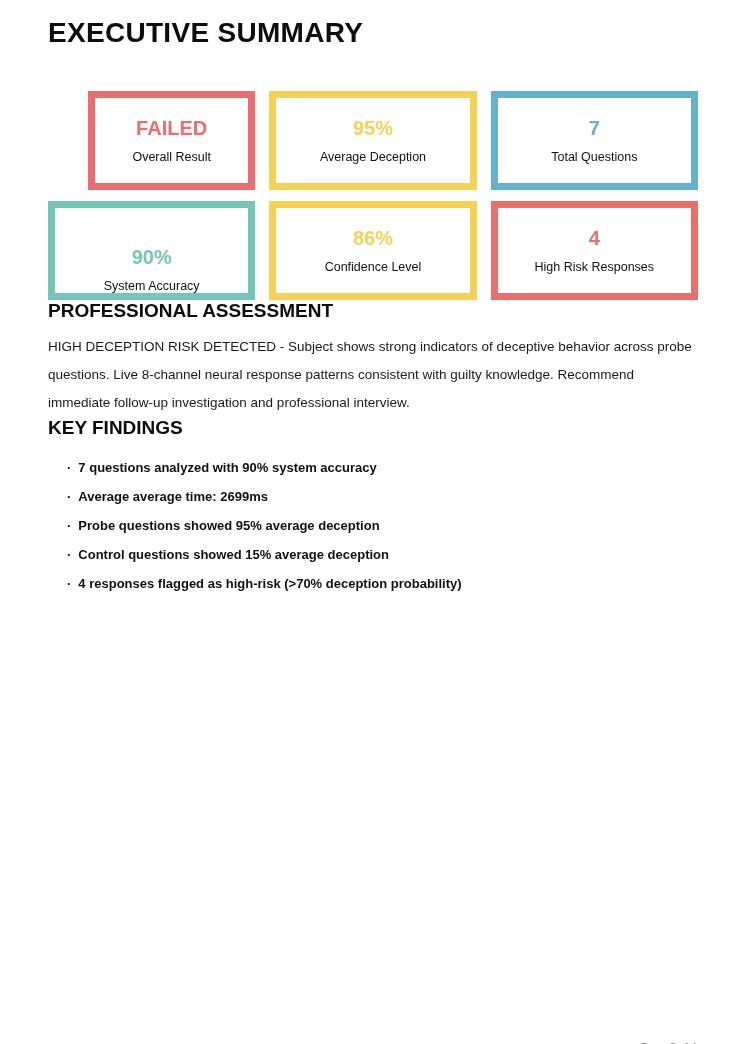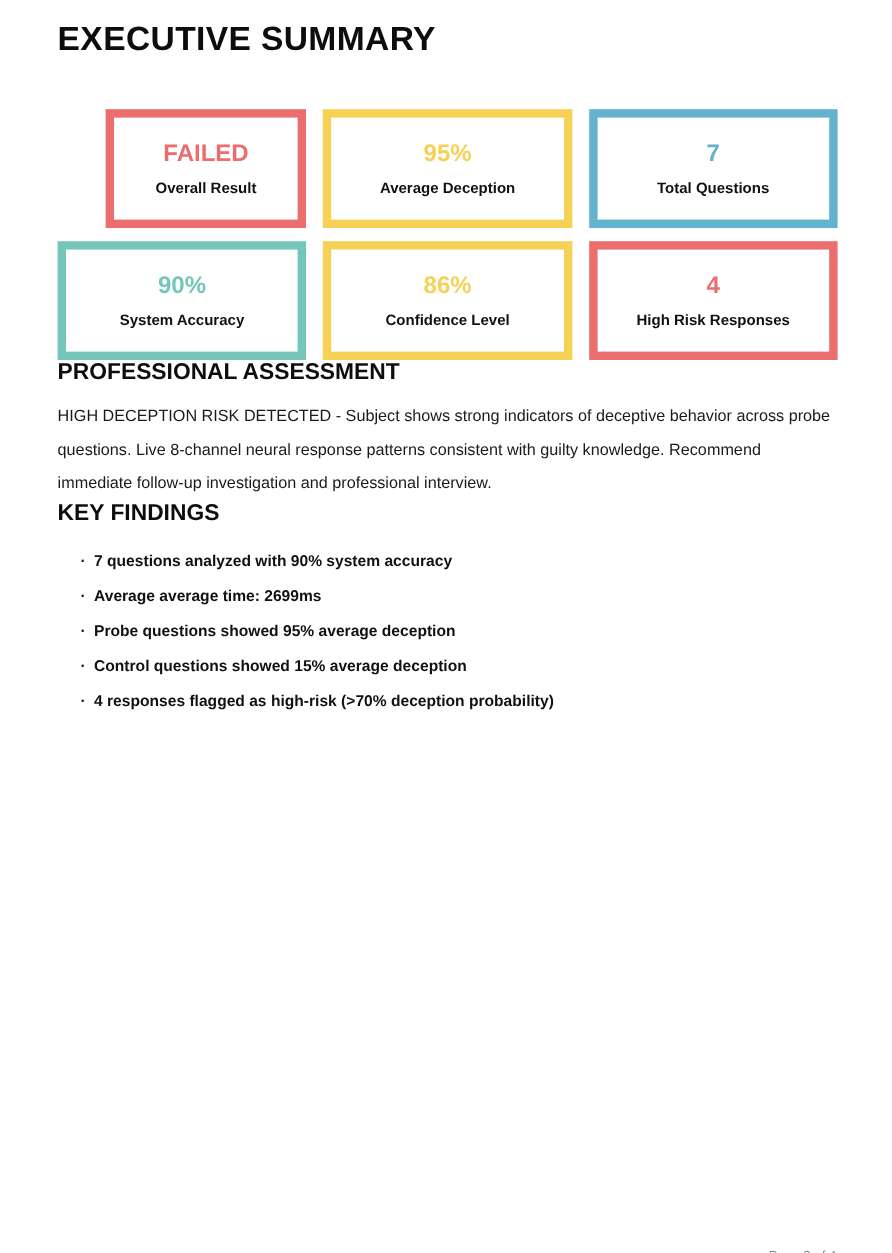--- a/index.html
+++ b/index.html
@@ -52,21 +52,21 @@
     text-align: center;
   }
   .card-value {
     font-size: 20px;
     font-weight: 700;
     line-height: 22px;
     margin-bottom: 11px;
   }
   .card-label {
     font-size: 12.5px;
-    font-weight: 700;
+    font-weight: 400;
     color: #111111;
     line-height: 14px;
   }
   h2.section-heading {
     margin: 0;
     font-size: 19px;
     line-height: 22px;
     font-weight: 700;
     color: #0d0d0d;
   }
@@ -124,21 +124,21 @@
   <div class="card" style="border-color: rgb(245, 209, 85);">
     <div class="card-value" style="color: rgb(245, 209, 85);">95%</div>
     <div class="card-label">Average Deception</div>
   </div>
 
   <div class="card" style="border-color: rgb(99, 179, 207);">
     <div class="card-value" style="color: rgb(99, 179, 207);">7</div>
     <div class="card-label">Total Questions</div>
   </div>
 
-  <div class="card" style="border-color: rgb(116, 199, 184);">
+  <div class="card" style="border-color: rgb(116, 199, 184); justify-content: flex-end;">
     <div class="card-value" style="color: rgb(116, 199, 184);">90%</div>
     <div class="card-label">System Accuracy</div>
   </div>
 
   <div class="card" style="border-color: rgb(245, 209, 85);">
     <div class="card-value" style="color: rgb(245, 209, 85);">86%</div>
     <div class="card-label">Confidence Level</div>
   </div>
 
   <div class="card" style="border-color: rgb(236, 109, 109);">

